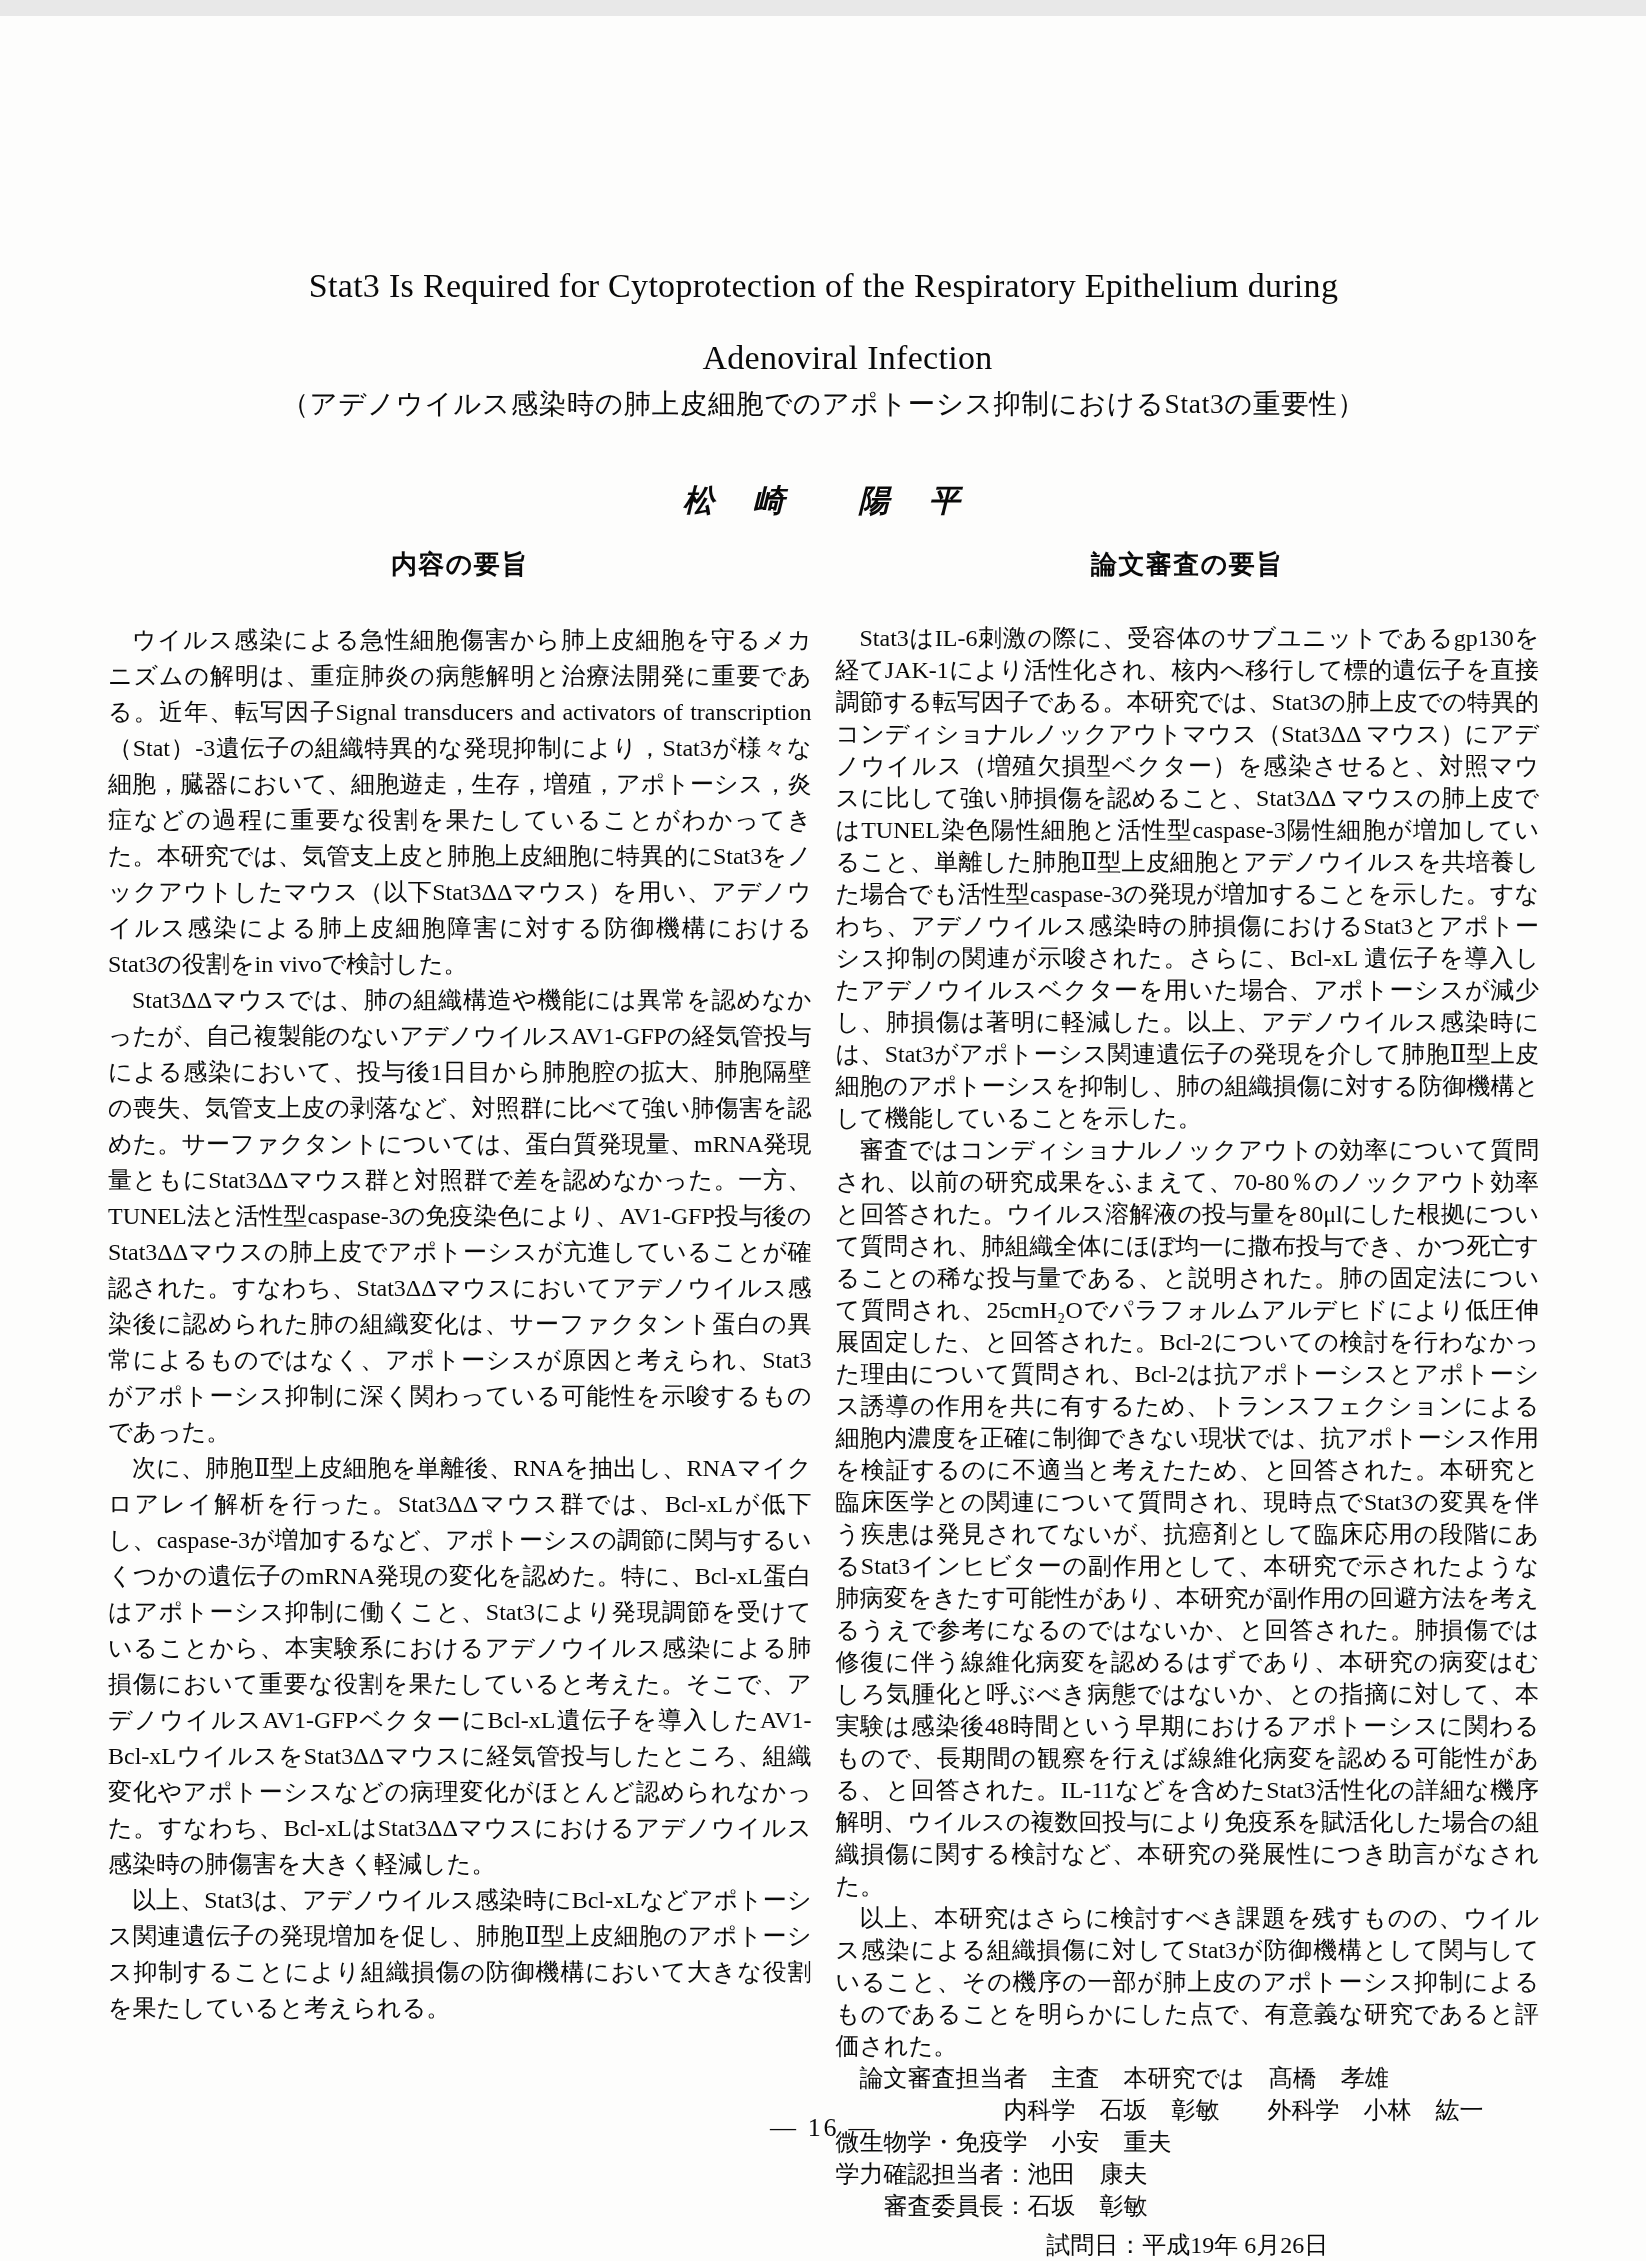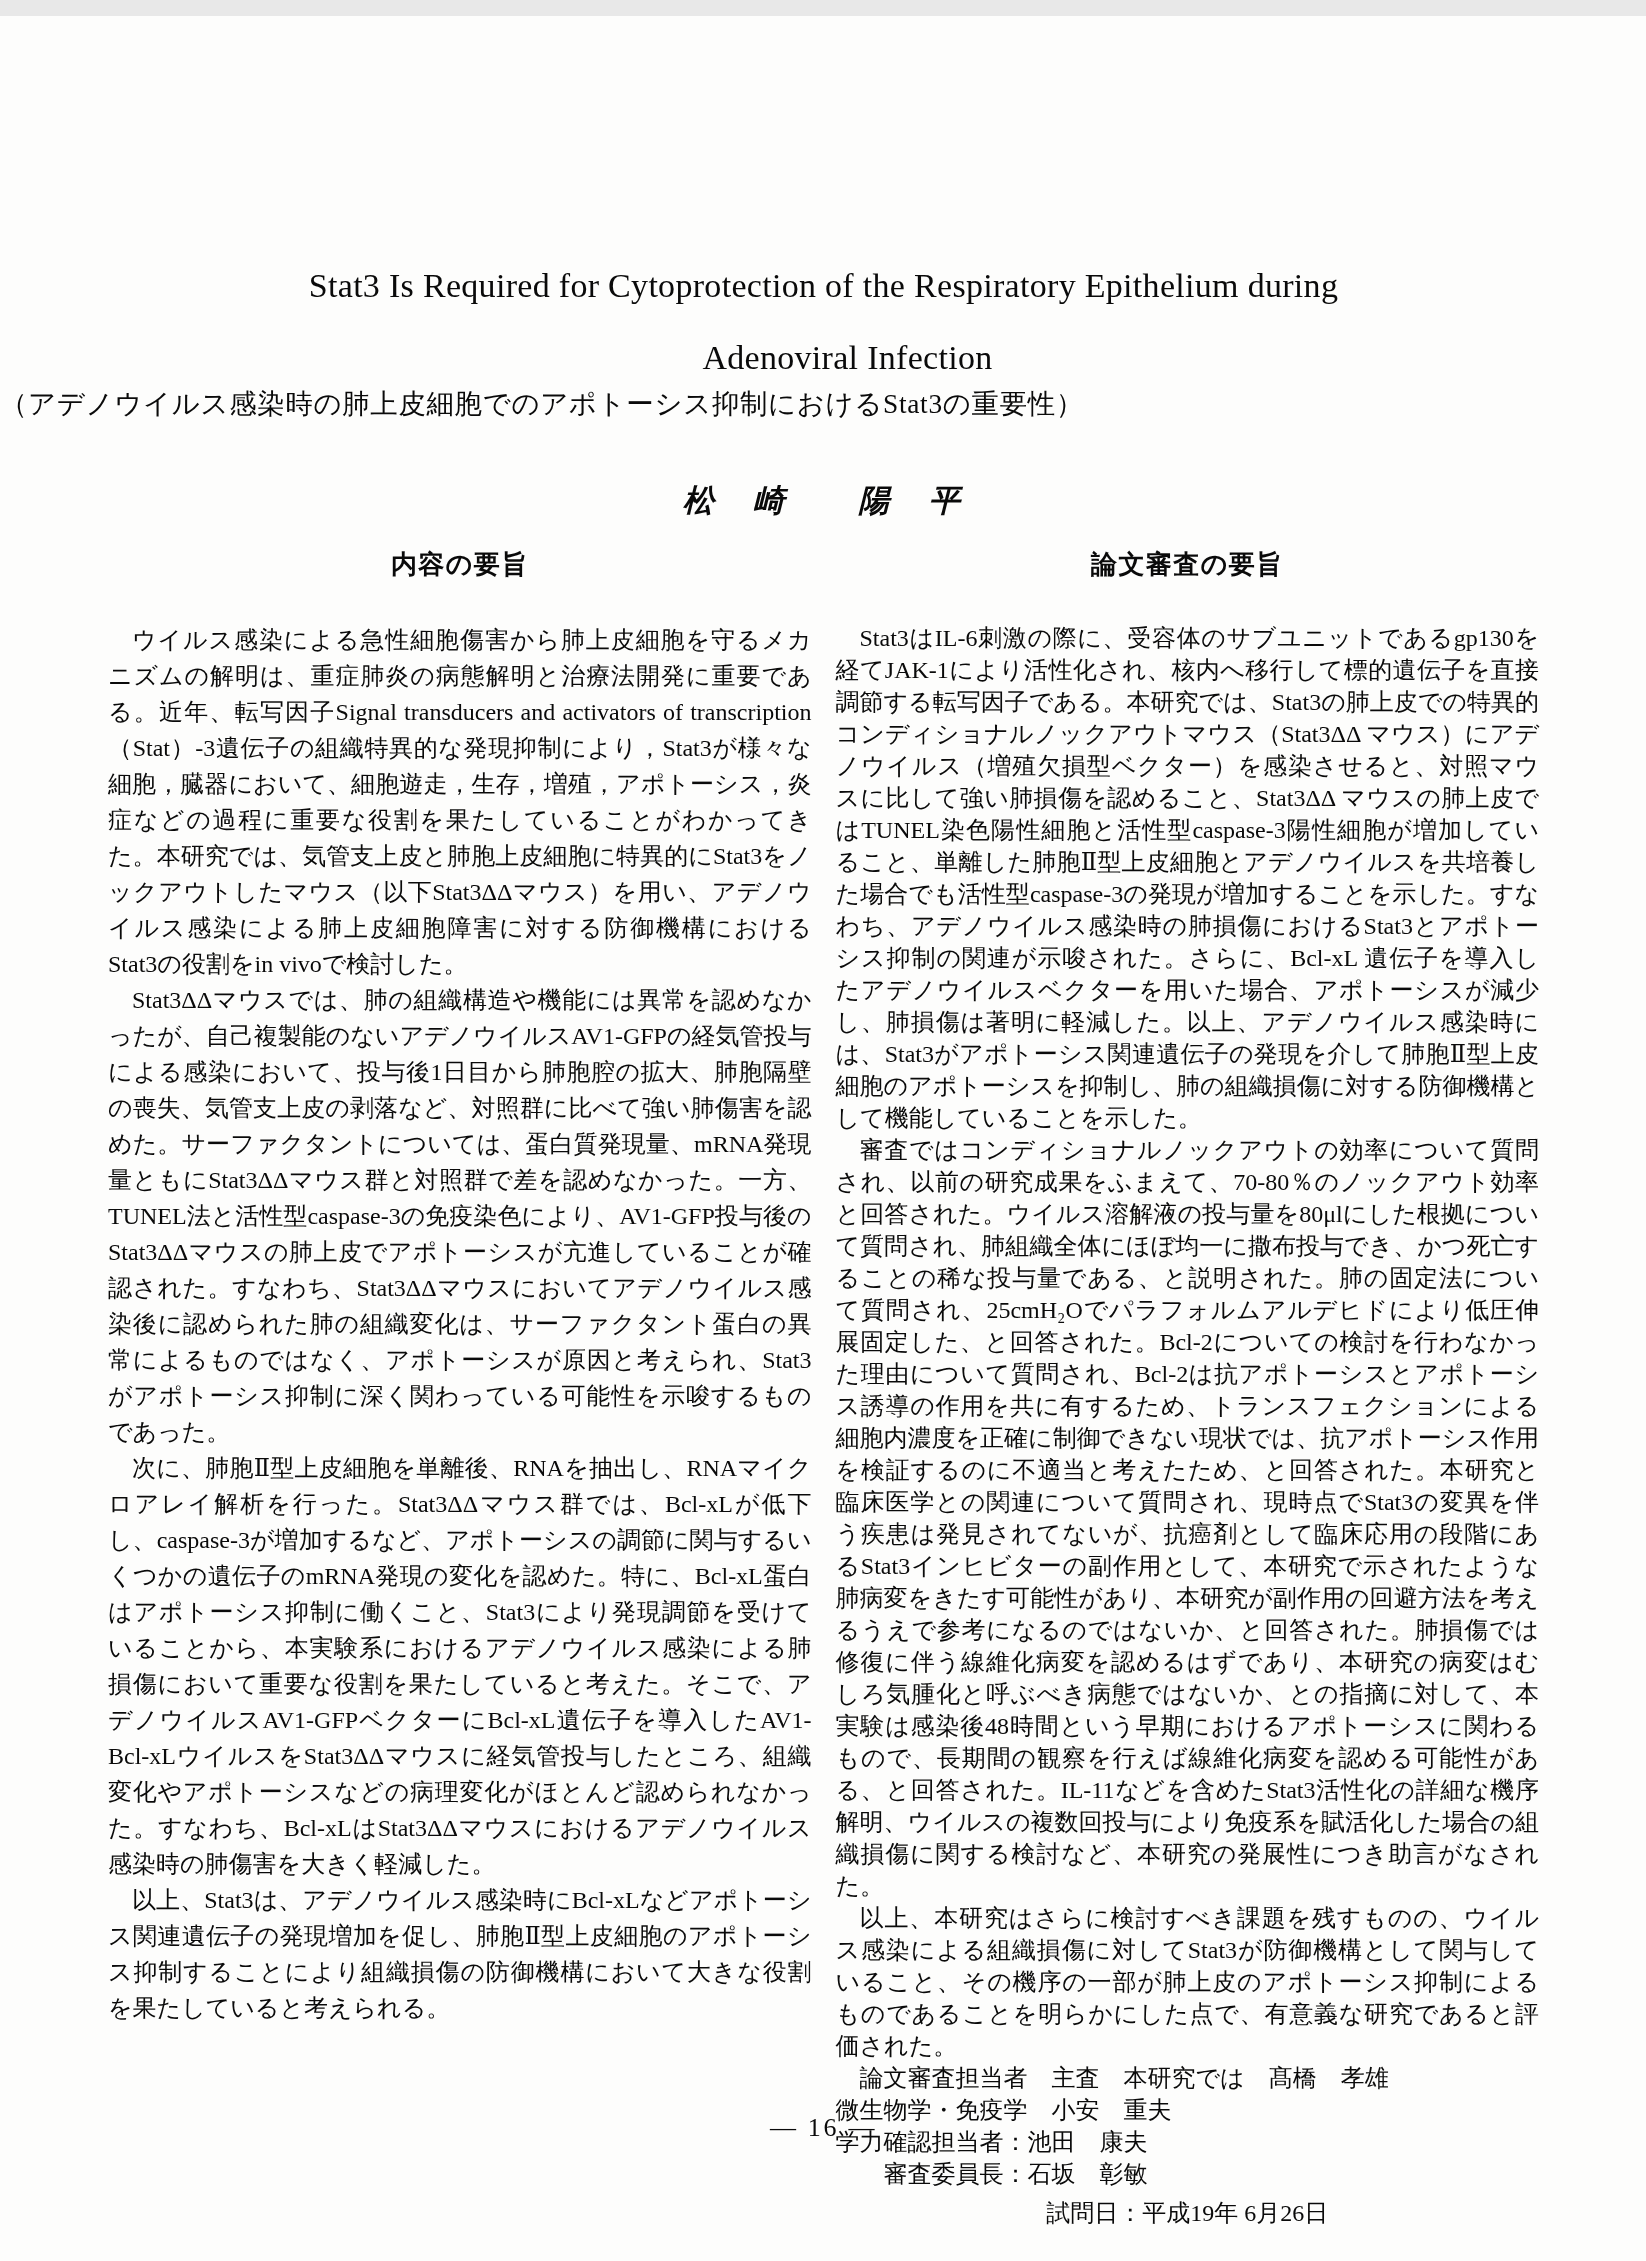--- a/index.html
+++ b/index.html
@@ -20,20 +20,21 @@
   }
   .title-en {
     text-align: center;
     font-size: 34px;
     line-height: 1.05;
     letter-spacing: 0.3px;
     font-weight: normal;
   }
   .title-en .line2 { margin-top: 36px; padding-left: 48px; }
   .subtitle-ja {
+    text-align: center;
     font-size: 27.4px;
     margin-top: 11px;
     letter-spacing: 0.7px;
   }
   .author {
     text-align: center;
     font-size: 31px;
     font-weight: bold;
     margin-top: 58px;
     letter-spacing: 4.1px;
@@ -113,20 +114,21 @@
 
     <div class="column">
       <p class="col-heading">論文審査の要旨</p>
       <div class="col-body right-body">
           <p class="para">Stat3はIL-6刺激の際に、受容体のサブユニットであるgp130を経てJAK-1により活性化され、核内へ移行して標的遺伝子を直接調節する転写因子である。本研究では、Stat3の肺上皮での特異的コンディショナルノックアウトマウス（Stat3ΔΔ マウス）にアデノウイルス（増殖欠損型ベクター）を感染させると、対照マウスに比して強い肺損傷を認めること、Stat3ΔΔ マウスの肺上皮ではTUNEL染色陽性細胞と活性型caspase-3陽性細胞が増加していること、単離した肺胞Ⅱ型上皮細胞とアデノウイルスを共培養した場合でも活性型caspase-3の発現が増加することを示した。すなわち、アデノウイルス感染時の肺損傷におけるStat3とアポトーシス抑制の関連が示唆された。さらに、Bcl-xL 遺伝子を導入したアデノウイルスベクターを用いた場合、アポトーシスが減少し、肺損傷は著明に軽減した。以上、アデノウイルス感染時には、Stat3がアポトーシス関連遺伝子の発現を介して肺胞Ⅱ型上皮細胞のアポトーシスを抑制し、肺の組織損傷に対する防御機構として機能していることを示した。</p>
           <p class="para">審査ではコンディショナルノックアウトの効率について質問され、以前の研究成果をふまえて、70-80％のノックアウト効率と回答された。ウイルス溶解液の投与量を80μlにした根拠について質問され、肺組織全体にほぼ均一に撒布投与でき、かつ死亡することの稀な投与量である、と説明された。肺の固定法について質問され、25cmH₂Oでパラフォルムアルデヒドにより低圧伸展固定した、と回答された。Bcl-2についての検討を行わなかった理由について質問され、Bcl-2は抗アポトーシスとアポトーシス誘導の作用を共に有するため、トランスフェクションによる細胞内濃度を正確に制御できない現状では、抗アポトーシス作用を検証するのに不適当と考えたため、と回答された。本研究と臨床医学との関連について質問され、現時点でStat3の変異を伴う疾患は発見されてないが、抗癌剤として臨床応用の段階にあるStat3インヒビターの副作用として、本研究で示されたような肺病変をきたす可能性があり、本研究が副作用の回避方法を考えるうえで参考になるのではないか、と回答された。肺損傷では修復に伴う線維化病変を認めるはずであり、本研究の病変はむしろ気腫化と呼ぶべき病態ではないか、との指摘に対して、本実験は感染後48時間という早期におけるアポトーシスに関わるもので、長期間の観察を行えば線維化病変を認める可能性がある、と回答された。IL-11などを含めたStat3活性化の詳細な機序解明、ウイルスの複数回投与により免疫系を賦活化した場合の組織損傷に関する検討など、本研究の発展性につき助言がなされた。</p>
           <p class="para">以上、本研究はさらに検討すべき課題を残すものの、ウイルス感染による組織損傷に対してStat3が防御機構として関与していること、その機序の一部が肺上皮のアポトーシス抑制によるものであることを明らかにした点で、有意義な研究であると評価された。</p>
         </div>
       <div class="committee">
           <p style="margin-left: 1em;">論文審査担当者　主査　本研究では　髙橋　孝雄</p>
+          <p style="margin-left: 7em;">内科学　石坂　彰敏　　外科学　小林　紘一</p>
           <p>微生物学・免疫学　小安　重夫</p>
           <p>学力確認担当者：池田　康夫</p>
           <p style="margin-left: 2em;">審査委員長：石坂　彰敏</p>
         </div>
       <div class="exam-date">試問日：平成19年 6月26日</div>
     </div>
 
   </div>
 
   <div class="footer-pageno">— 16 —</div>

